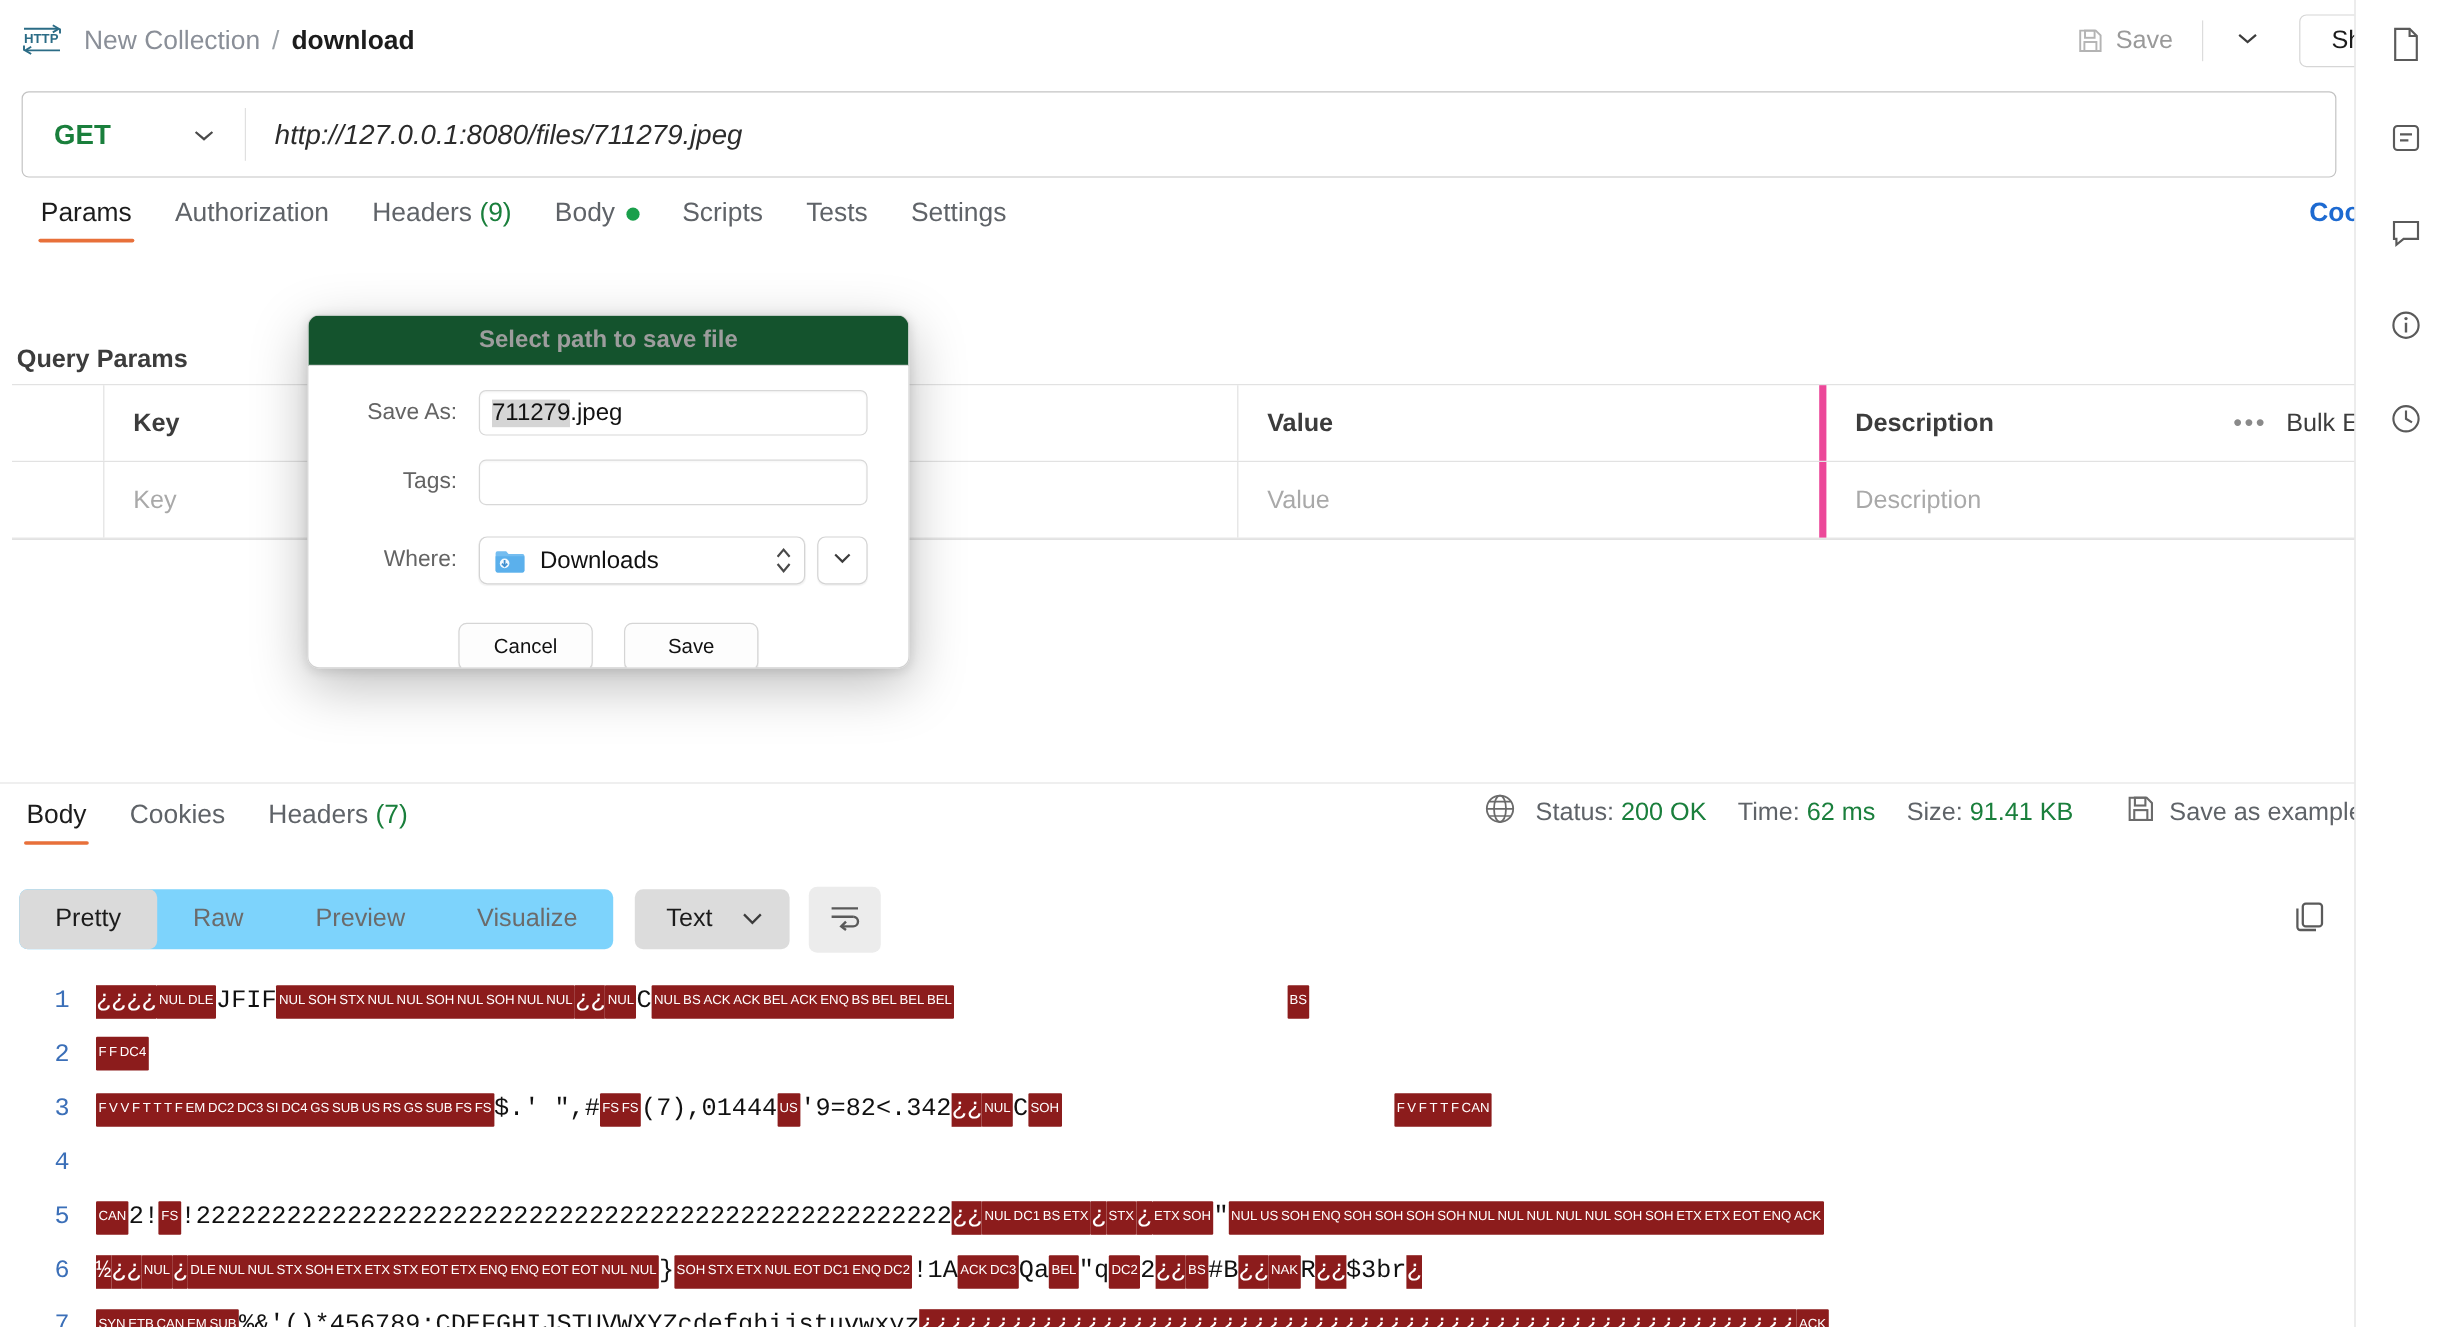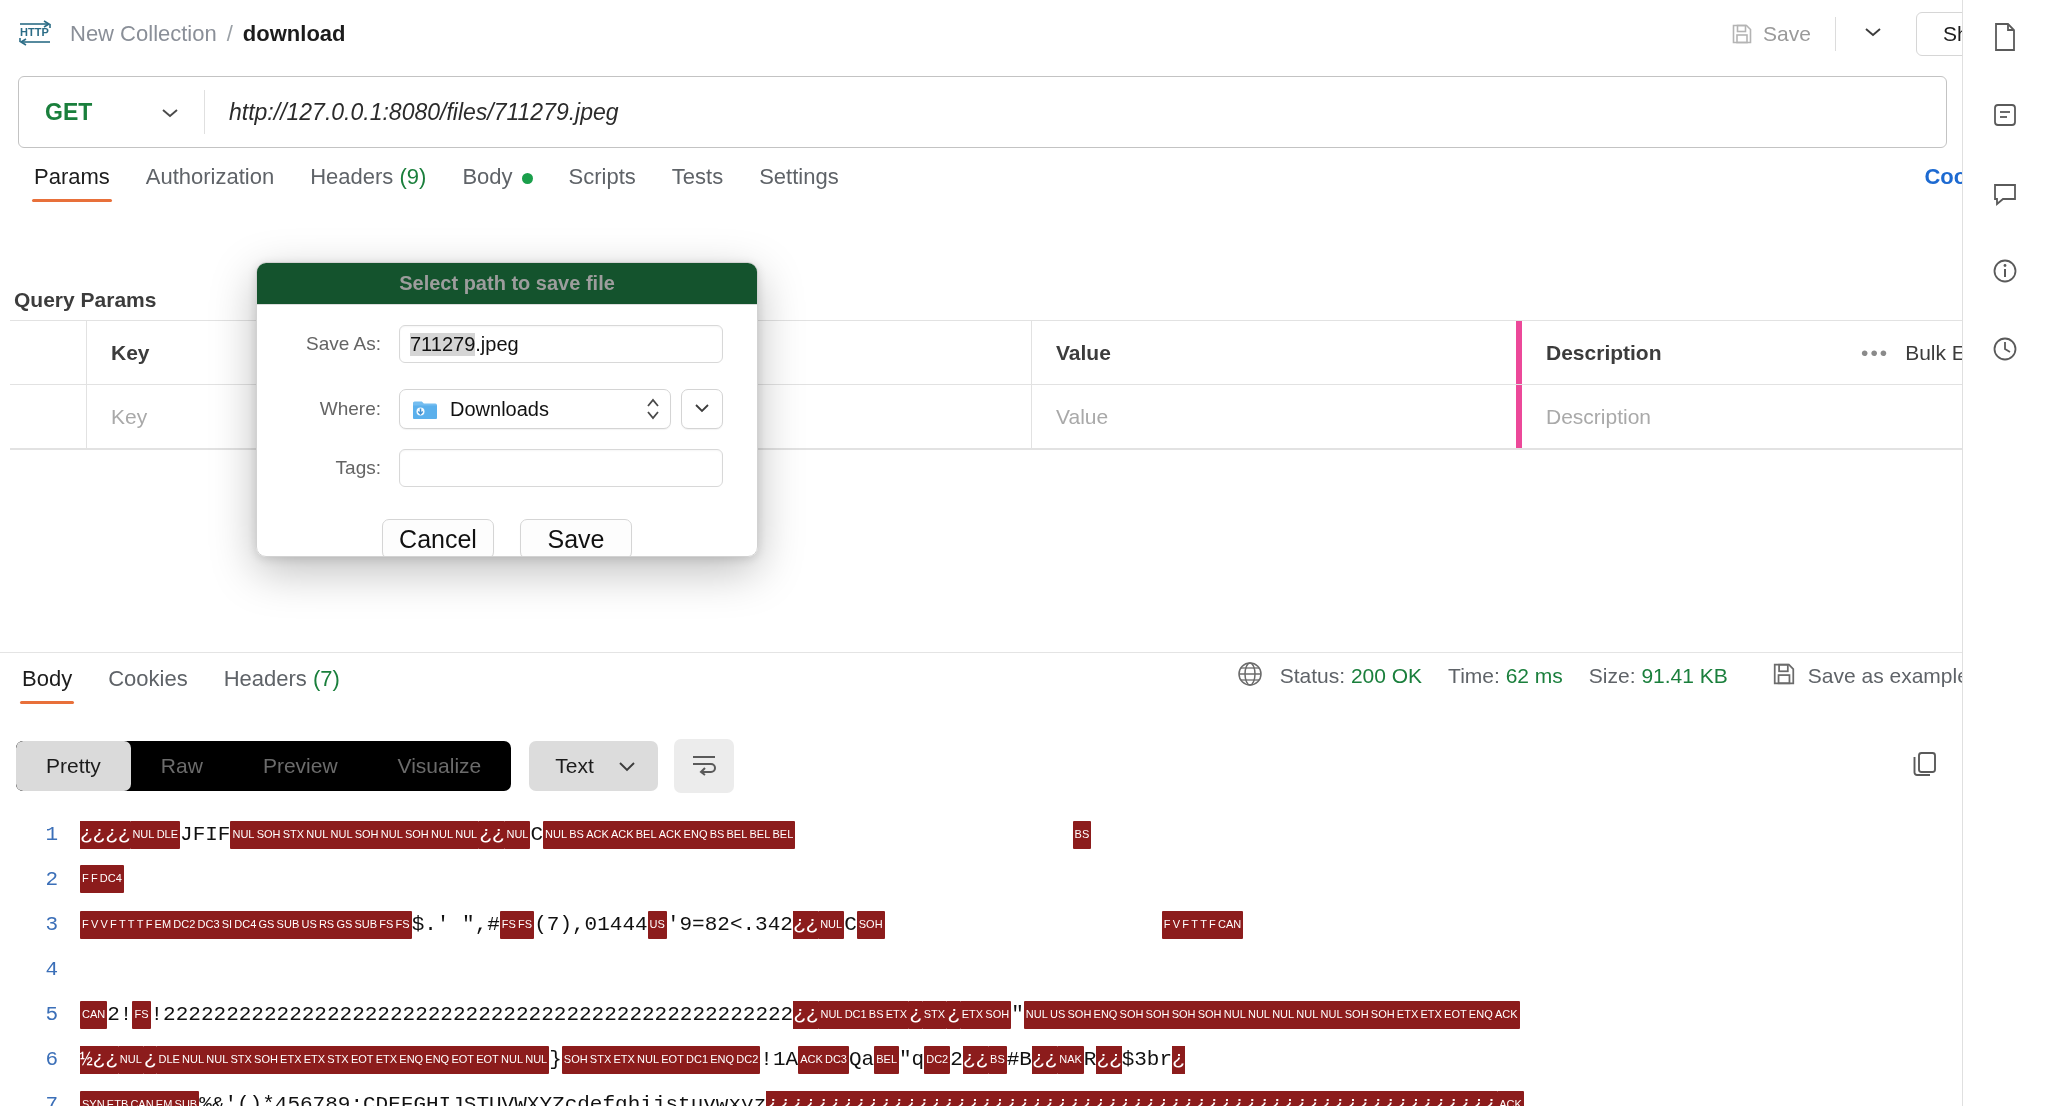--- a/index.html
+++ b/index.html
@@ -107,21 +107,21 @@
   .resp-tabs { position:absolute; left:0; top:660px; width:2044px; height:62px; display:flex; align-items:flex-start; padding:0 4px; }
   .resp-right { margin-left:auto; display:flex; align-items:center; gap:0; padding-right:16px; }
   .globe { margin-right:16px; }
   .stat { font-size:21px; color:#5f6368; margin-right:26px; white-space:nowrap;}
   .stat b { color:#1a7f3c; font-weight:normal; }
   .sae { display:flex; align-items:center; gap:12px; font-size:21px; color:#5f6368; margin-left:18px; cursor:default; }
   .dots3 { font-size:22px; color:#7a7a7a; letter-spacing:2px; margin-left:26px; cursor:default; }
 
   
   .view-bar { position:absolute; left:0; top:730px; width:2044px; height:72px; display:flex; align-items:center; padding:0 16px; }
-  .seg { display:flex; background:#000000; border-radius:7px; overflow:hidden; }
+  .seg { display:flex; background:#7dd3fc; border-radius:7px; overflow:hidden; }
   .seg .it { font-size:21px; color:#6b6b6b; padding:13px 30px; cursor:default; }
   .seg .it.active { background:#dadada; color:#1c1c1c; border-radius:7px; }
   .typesel {
     margin-left:18px; background:#dcdcdc; border-radius:7px; padding:13px 20px 13px 26px;
     display:flex; align-items:center; gap:22px; font-size:21px; color:#1c1c1c; cursor:default;
   }
   .wrapbtn { margin-left:16px; background:#ececec; border-radius:7px; padding:12px 16px; cursor:default; display:flex; align-items:center;}
   .view-right { margin-left:auto; display:flex; align-items:center; gap:34px; padding-right:22px; }
 
   
@@ -176,21 +176,21 @@
   .stepper { margin-left:auto; display:flex; flex-direction:column; gap:1px; }
   .where-caret {
     margin-left:10px; width:42px; height:40px; border:1px solid #d4d4d4; border-radius:7px;
     background:#fff; display:flex; align-items:center; justify-content:center; cursor:default;
     box-shadow:0 1px 1px rgba(0,0,0,0.05);
   }
   .mbtns { display:flex; justify-content:center; gap:26px; margin-top:32px; }
   .mbtn {
     width:112px; height:40px; border:1px solid #d5d5d5; border-radius:7px;
     background:#fdfdfd; display:flex; align-items:center; justify-content:center;
-    font-size:25px; color:#111; cursor:default; box-shadow:0 1px 1px rgba(0,0,0,0.05);
+    font-size:17px; color:#111; cursor:default; box-shadow:0 1px 1px rgba(0,0,0,0.05);
   }
 </style>
 </head>
 <body>
 
 <div id="app">
   <div class="main-col">
 
     <div class="crumb-bar">
       <span class="http-icon">
@@ -447,20 +447,27 @@
     <div class="modal-title">Select path to save file</div>
 
     <div class="mrow">
       <div class="mlabel">Save As:</div>
       <div class="mfield">
         <span class="sel-text">711279</span>
           <span>.jpeg</span>
       </div>
     </div>
 
+    <div class="mrow">
+      <div class="mlabel">Tags:</div>
+      <div class="mfield">
+        <span></span>
+      </div>
+    </div>
+
     <div class="mrow" style="margin-top:26px;">
       <div class="mlabel">Where:</div>
       <div class="wherebox">
         <span class="folder-ico">
           <svg width="26" height="21" viewBox="0 0 26 21">
             <path d="M1 4a1.6 1.6 0 0 1 1.6-1.6h7.2l2 2.2h11.6A1.6 1.6 0 0 1 25 6.2v12.2a1.6 1.6 0 0 1-1.6 1.6H2.6A1.6 1.6 0 0 1 1 18.4z" fill="#74bdf0"></path>
             <path d="M1 6.6h24v11.8a1.6 1.6 0 0 1-1.6 1.6H2.6A1.6 1.6 0 0 1 1 18.4z" fill="#5bb0ec"></path>
             <circle cx="8.5" cy="12.5" r="4" fill="#ffffff" opacity="0.92"></circle>
             <polyline points="8.5,9.6 8.5,14.6" stroke="#3f8fd0" stroke-width="1.5" fill="none"></polyline>
             <polyline points="6.3,12.6 8.5,14.9 10.7,12.6" stroke="#3f8fd0" stroke-width="1.5" fill="none"></polyline>
@@ -476,27 +483,20 @@
       </div>
       <div class="where-caret">
         <span>
           <svg width="20" height="12" viewBox="0 0 20 12">
               <polyline points="4,3 10,9 16,3" fill="none" stroke="#3c3c3c" stroke-width="1.8"></polyline>
             </svg>
         </span>
       </div>
     </div>
 
-    <div class="mrow">
-      <div class="mlabel">Tags:</div>
-      <div class="mfield">
-        <span></span>
-      </div>
-    </div>
-
     <div class="mbtns">
       <div class="mbtn">
           <span>Cancel</span>
         </div>
       <div class="mbtn">
           <span>Save</span>
         </div>
     </div>
   </div>
 </div>

